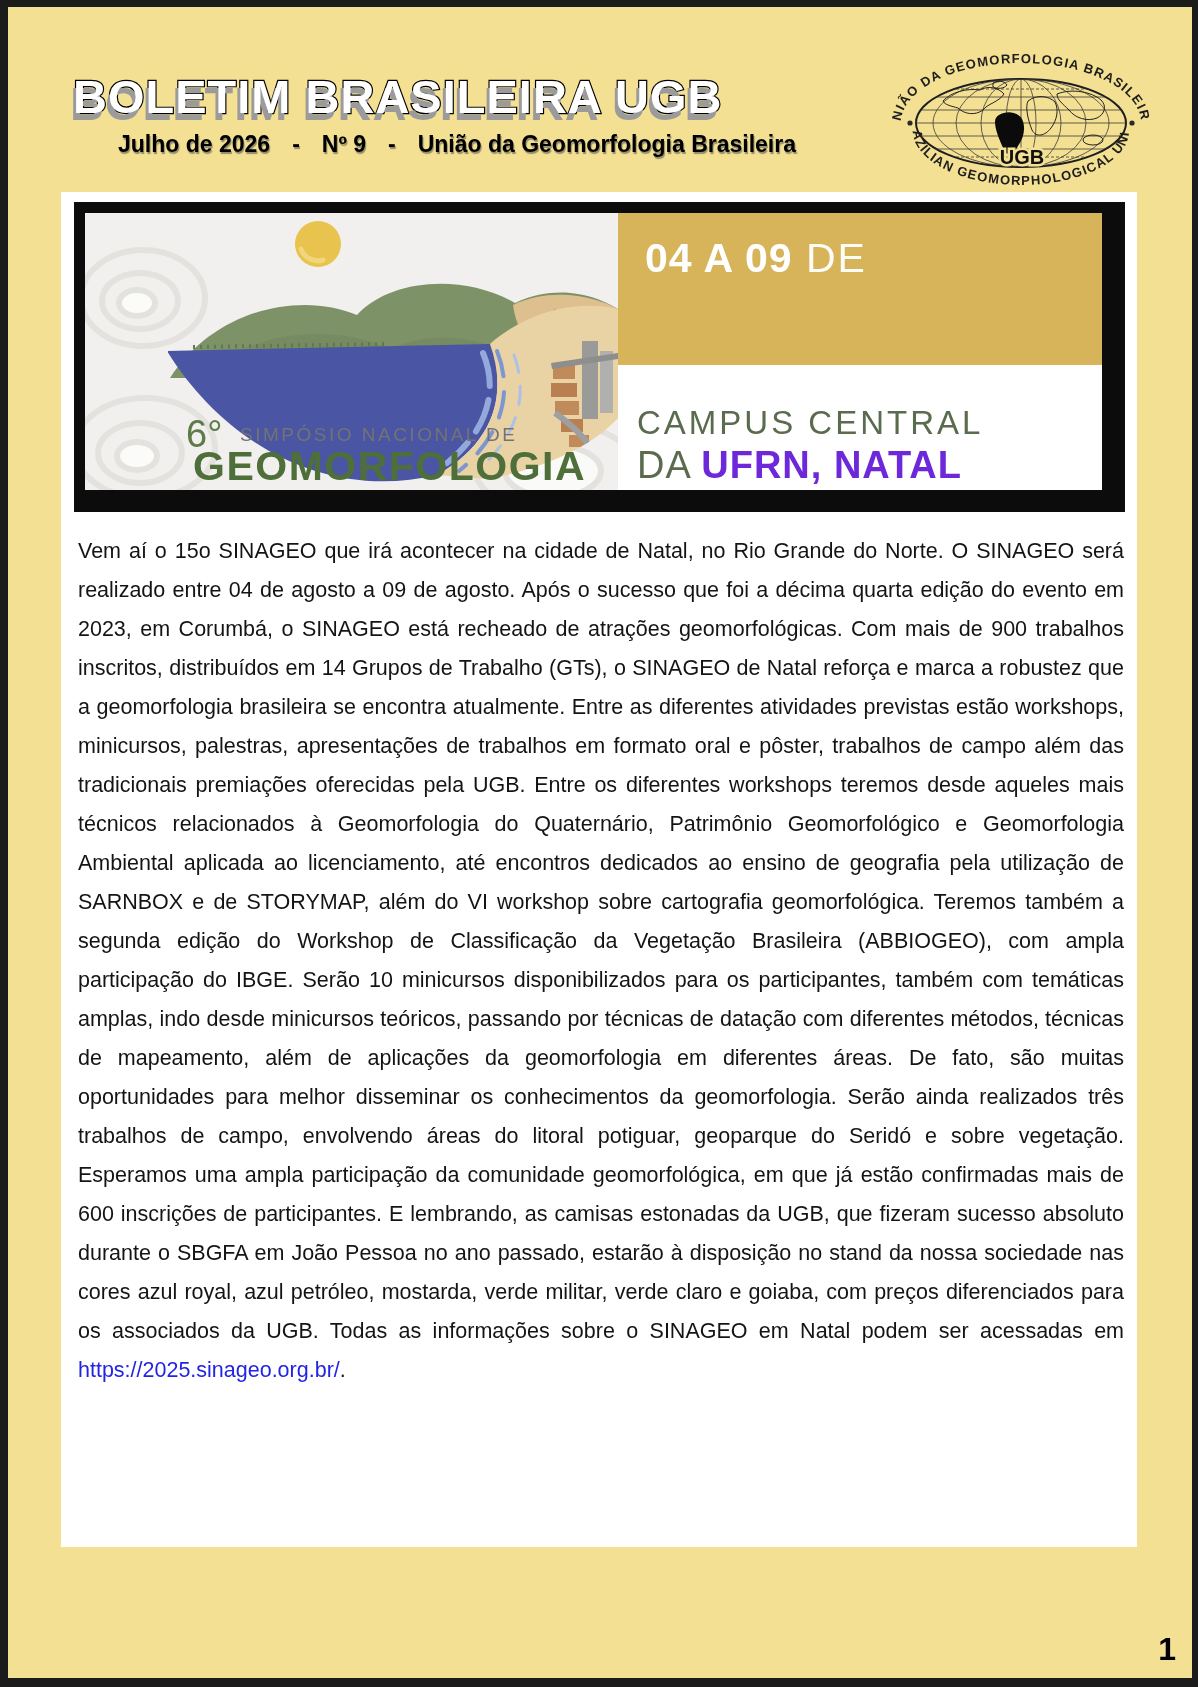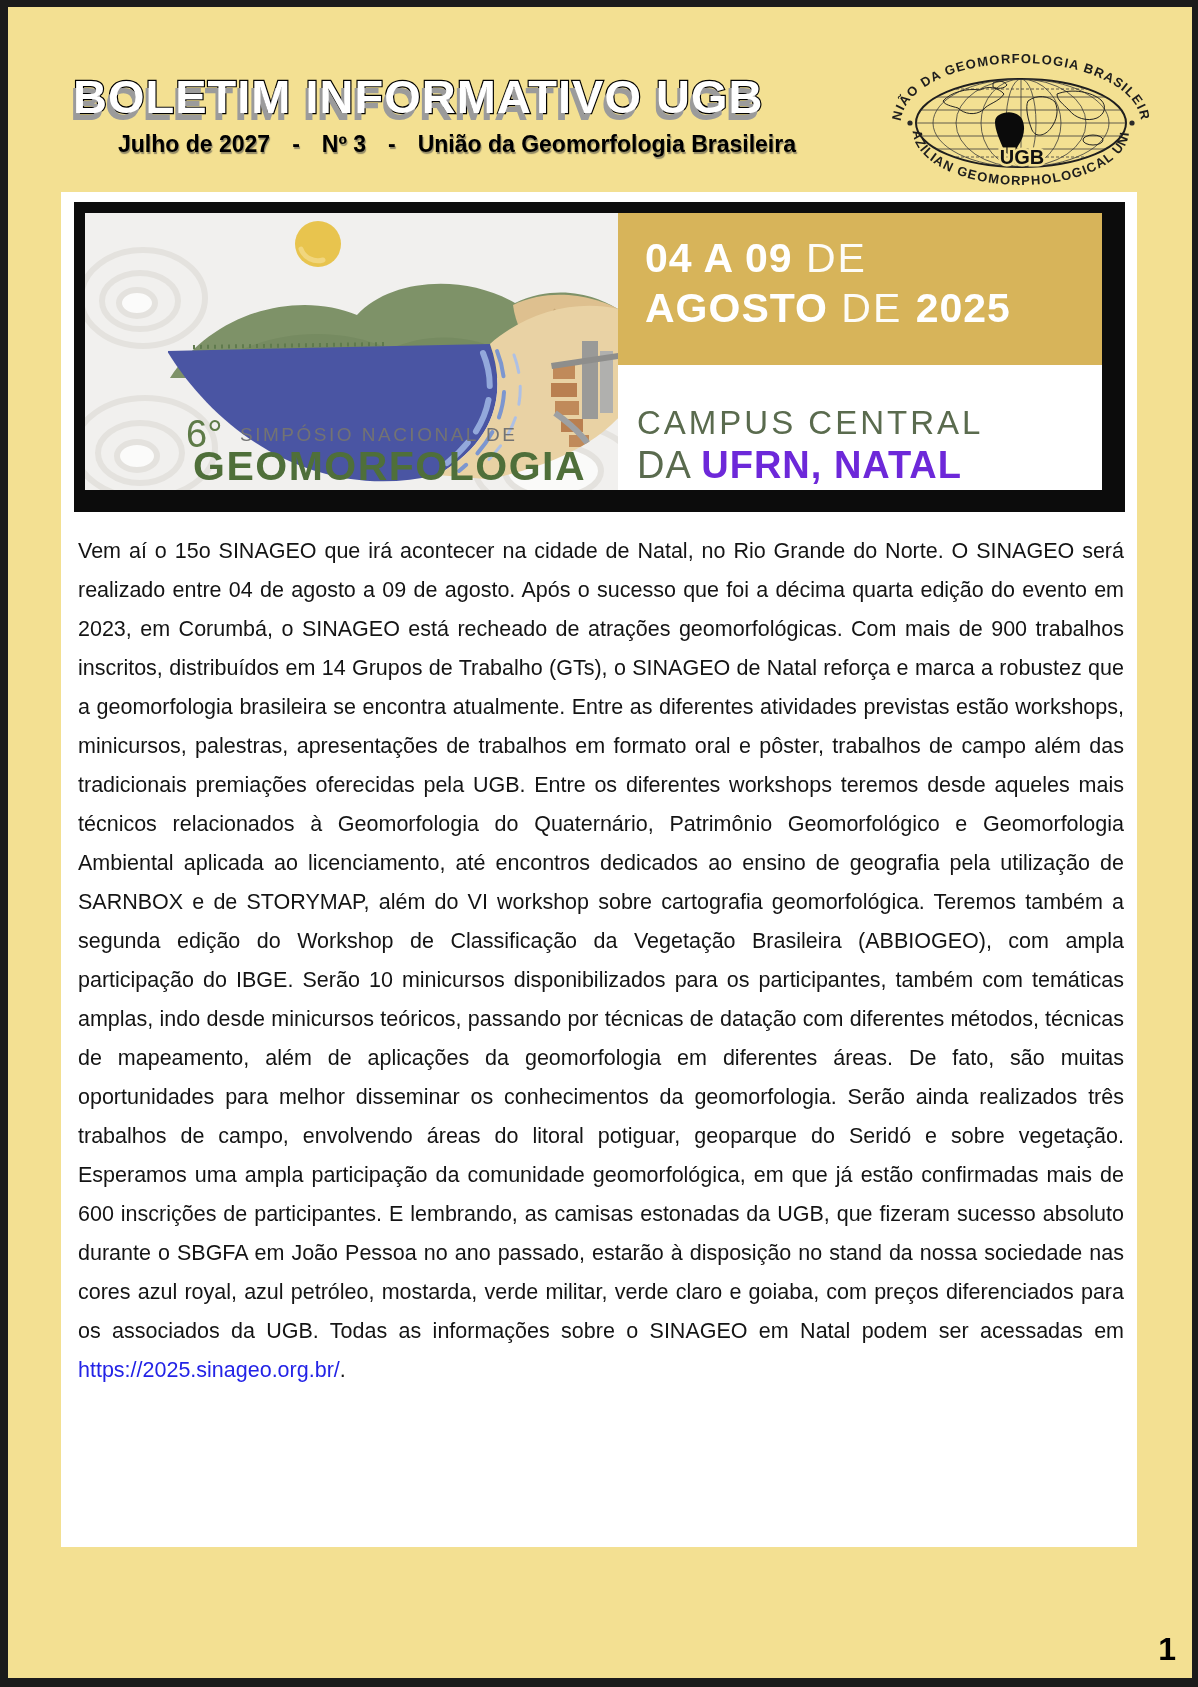--- a/index.html
+++ b/index.html
@@ -54,24 +54,24 @@
   }
   .article a{color:#2323E6;text-decoration:none;}
   .page-number{position:absolute;right:16px;bottom:10px;font-size:32px;font-weight:700;color:#000;}
 </style>
 </head>
 <body>
 
 <div class="page">
   <div class="page-inner">
 
-    <div class="masthead-title">BOLETIM INFORMATIVO UGB</div>
+    <div class="masthead-title">BOLETIM BRASILEIRA UGB</div>
 
     <div class="masthead-sub">
-      <span>Julho de 2027</span><span class="sep">-</span><span>Nº 3</span><span class="sep">-</span><span>União da Geomorfologia Brasileira</span>
+      <span>Julho de 2026</span><span class="sep">-</span><span>Nº 9</span><span class="sep">-</span><span>União da Geomorfologia Brasileira</span>
     </div>
 
     <svg class="logo-svg" width="268" height="156" viewBox="0 0 268 156">
       <defs>
         <clipPath id="globeClip">
             <ellipse cx="136" cy="80" rx="105" ry="44"></ellipse>
           </clipPath>
         <path id="arcTop" d="M 16 80 A 120 60 0 0 1 256 80" fill="none"></path>
         <path id="arcBottom" d="M 28 88 A 108 54 0 0 0 244 88" fill="none"></path>
       </defs>
@@ -175,21 +175,20 @@
               </g>
             </svg>
             <div class="event-number">6°</div>
             <div class="event-small">SIMPÓSIO NACIONAL DE</div>
             <div class="event-large">GEOMORFOLOGIA</div>
           </div>
 
           <div class="banner-right">
             <div class="gold-box">
               <div><span class="b">04 A 09</span><span class="l"> DE</span></div>
-              <div><span class="b">AGOSTO</span><span class="l"> DE </span><span class="b">2025</span></div>
             </div>
             <div class="venue-line1">CAMPUS CENTRAL</div>
             <div class="venue-line2">
               <span class="l">DA </span><span class="b">UFRN, NATAL</span>
             </div>
           </div>
 
         </div>
       </div>
 

